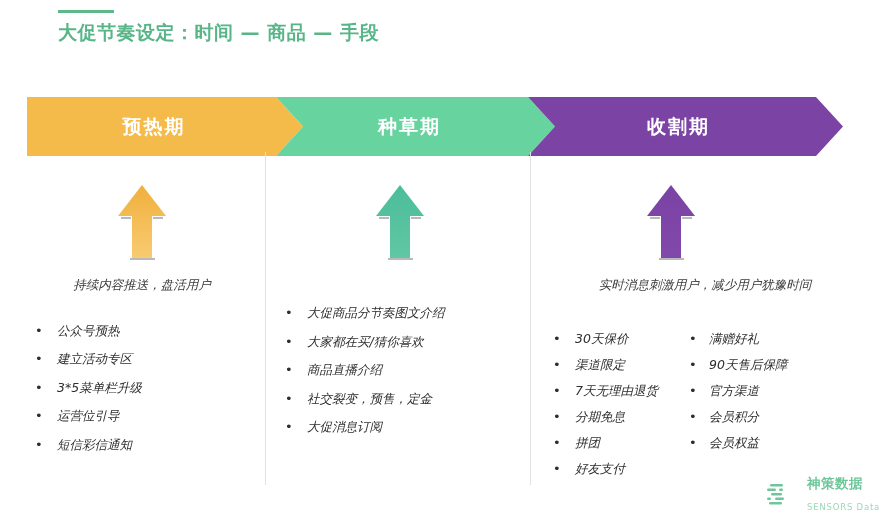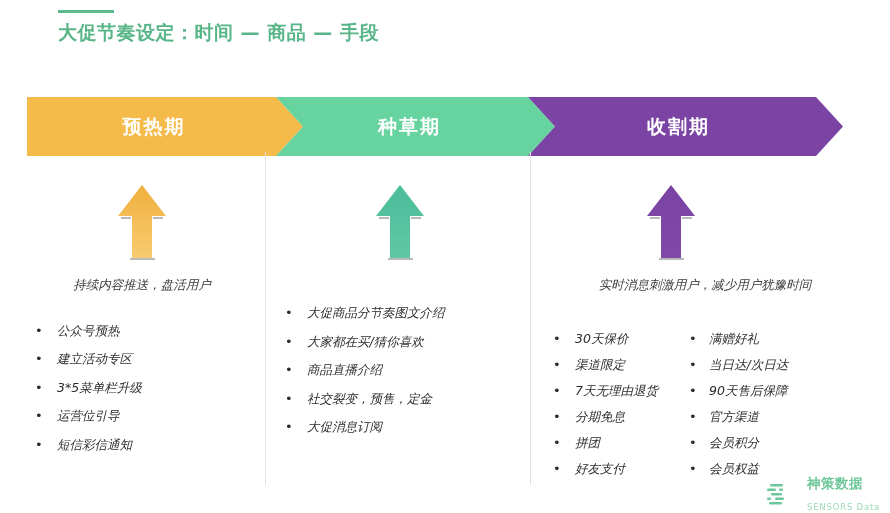--- a/index.html
+++ b/index.html
@@ -279,21 +279,20 @@
     <ul class="bullets" id="bullets-2a">
       <li>30天保价</li>
       <li>渠道限定</li>
       <li>7天无理由退货</li>
       <li>分期免息</li>
       <li>拼团</li>
       <li>好友支付</li>
     </ul>
     <ul class="bullets" id="bullets-2b">
       <li>满赠好礼</li>
-      <li>当日达/次日达</li>
       <li>90天售后保障</li>
       <li>官方渠道</li>
       <li>会员积分</li>
       <li>会员权益</li>
     </ul>
   </div>
 </div>
 
 <div id="logo">
   <svg id="logo-mark" width="26" height="26" viewBox="0 0 26 26">

